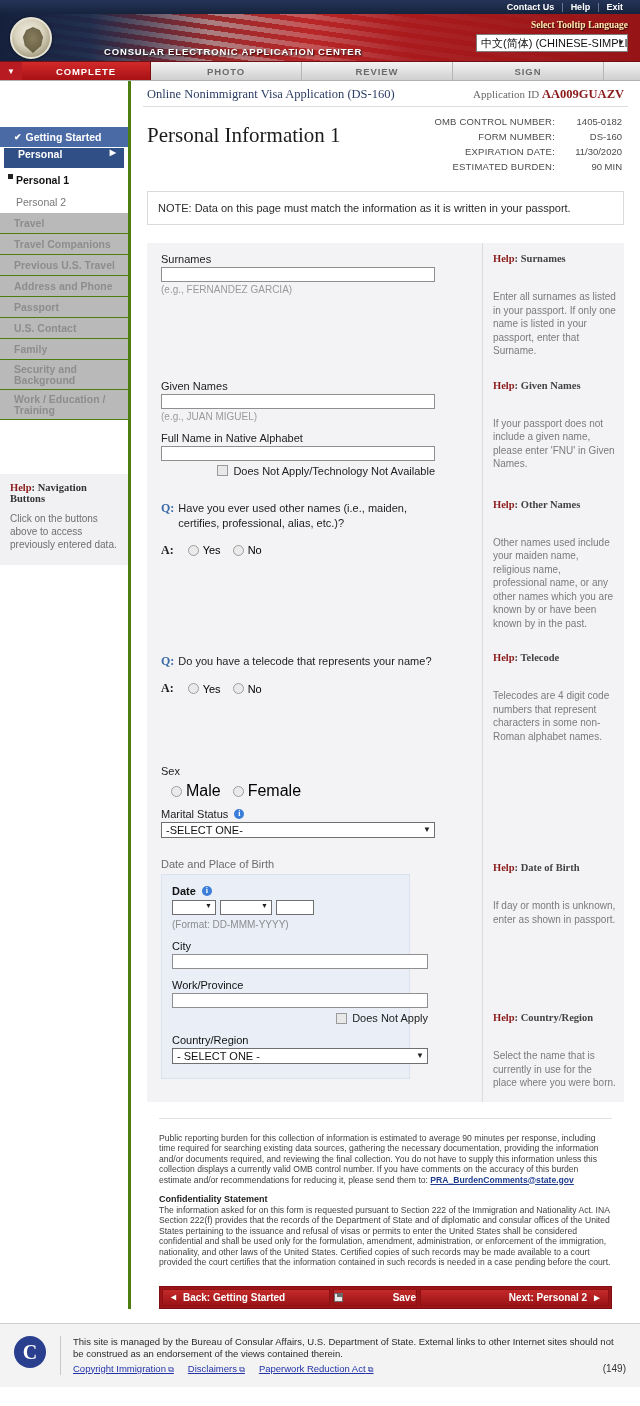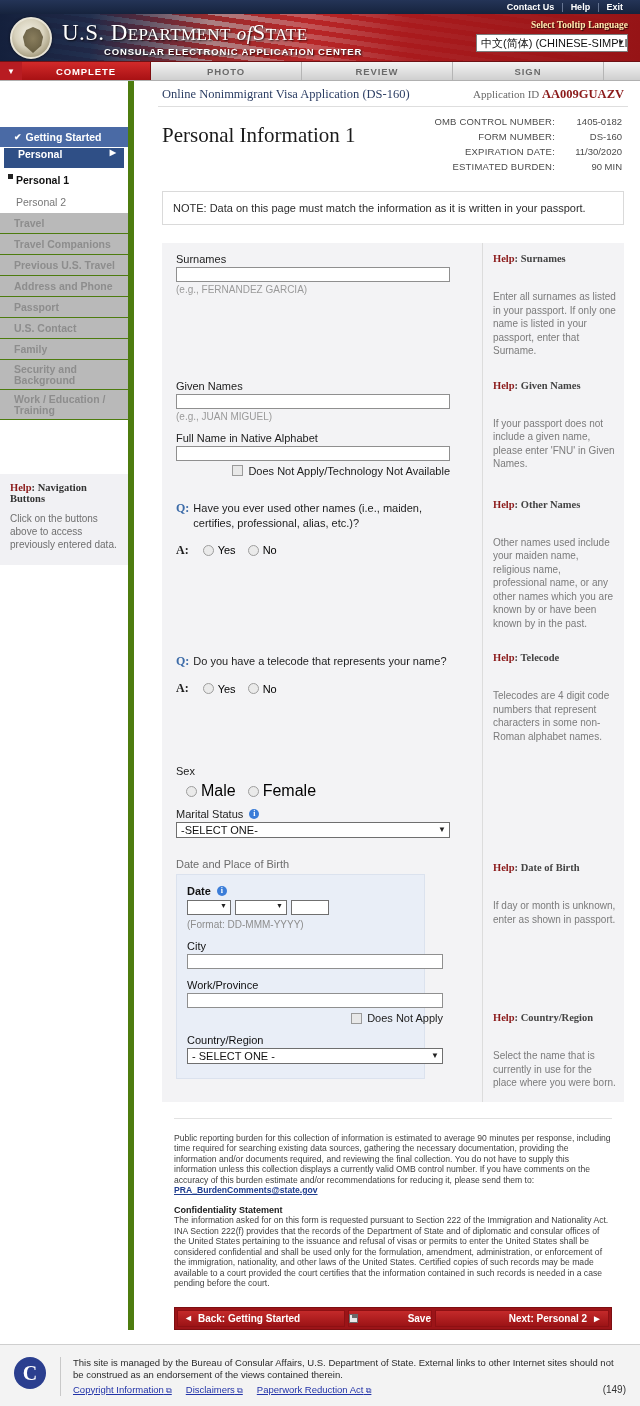--- a/index.html
+++ b/index.html
@@ -165,22 +165,22 @@
     font-family: "Liberation Serif", serif;
     font-size: 10.5px; font-weight: bold; color: #8b1a1a;
     margin-bottom: 8px;
   }
   .help-nav .h-body {
     font-size: 10px; color: #6f6f6f; line-height: 13px;
   }
 
   
   .main {
-    flex: 1; padding: 0 0 0 12px;
-    border-left: 6px solid #4d7c0f;
+    flex: 1; padding: 0 0 0 0;
+    border-left: 3px solid #4d7c0f;
     background: #ffffff;
   }
   .main-inner { padding: 0 12px; }
 
   .appline {
     display: flex; justify-content: space-between; align-items: baseline;
     padding: 6px 4px 4px 4px;
     border-bottom: 1px solid #dedede;
   }
   .appline .left {
@@ -373,24 +373,20 @@
   <div class="utility-bar">
     <a href="#">Contact Us</a>
     <span class="utility-sep">|</span>
     <a href="#">Help</a>
     <span class="utility-sep">|</span>
     <a href="#">Exit</a>
   </div>
 
   <div class="masthead">
     <div class="seal"></div>
-    <div class="masthead-title">
-      <span>U.S. D</span><span class="small">EPARTMENT</span>
-      <span class="of">of</span><span>S</span><span class="small">TATE</span>
-    </div>
     <div class="masthead-sub">CONSULAR ELECTRONIC APPLICATION CENTER</div>
     <div class="tooltip-lang-label">Select Tooltip Language</div>
     <div class="tooltip-lang-select">
       <span>中文(简体)  (CHINESE-SIMPLI</span>
       <span class="arrow">▼</span>
     </div>
   </div>
 
   <div class="tabbar">
     <div class="tab-arrow">▼</div>
@@ -689,21 +685,21 @@
     </div>
   </div>
 
   <div class="footer">
     <div class="footer-seal"></div>
     <div class="footer-body">
       <div class="footer-row">
         <div class="footer-text">This site is managed by the Bureau of Consular Affairs, U.S. Department of State. External links to other Internet sites should not be construed as an endorsement of the views contained therein.</div>
       </div>
       <div class="footer-links">
-        <a href="#"><span>Copyright Information</span><span class="extlink"> ⧉</span></a>
+        <a href="#"><span>Copyright Immigration</span><span class="extlink"> ⧉</span></a>
         <a href="#"><span>Disclaimers</span><span class="extlink"> ⧉</span></a>
         <a href="#"><span>Paperwork Reduction Act</span><span class="extlink"> ⧉</span></a>
         <span class="footer-count">(149)</span>
       </div>
     </div>
   </div>
 
 </div>
 
 </body></html>

